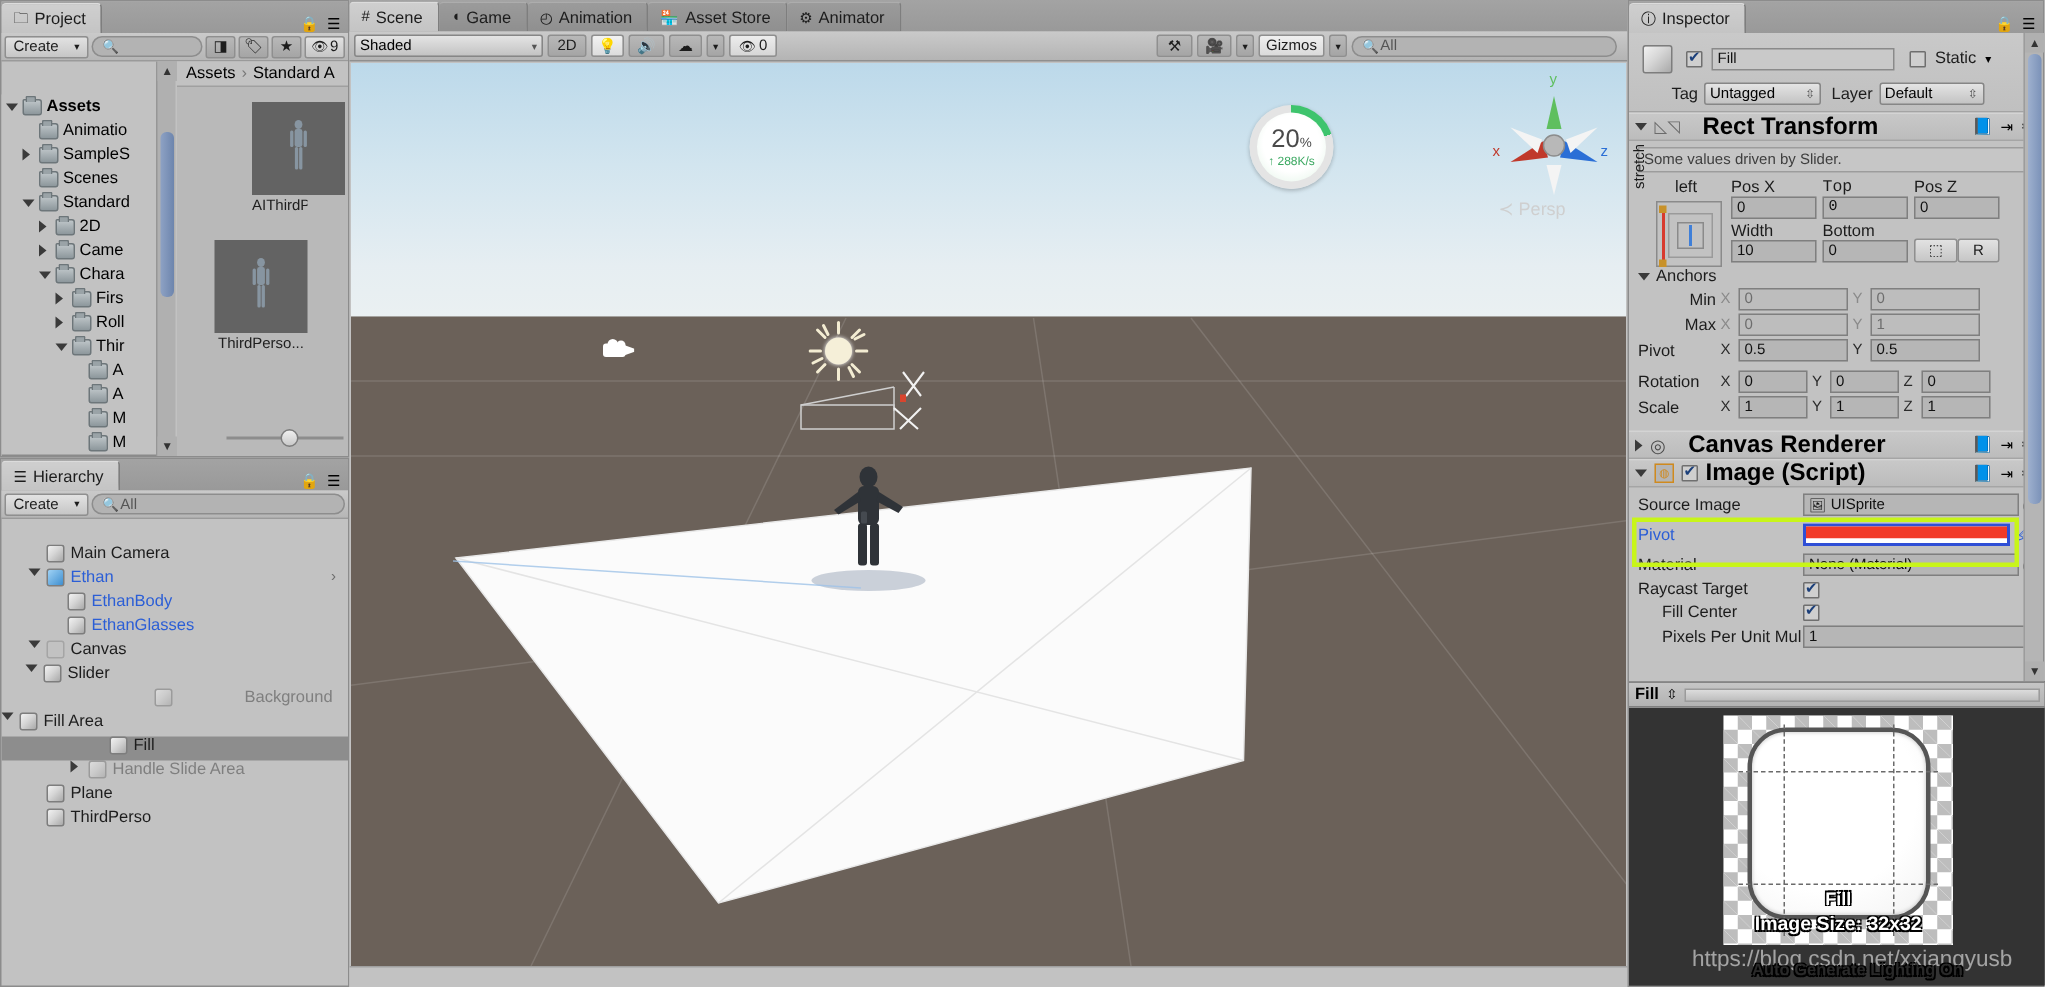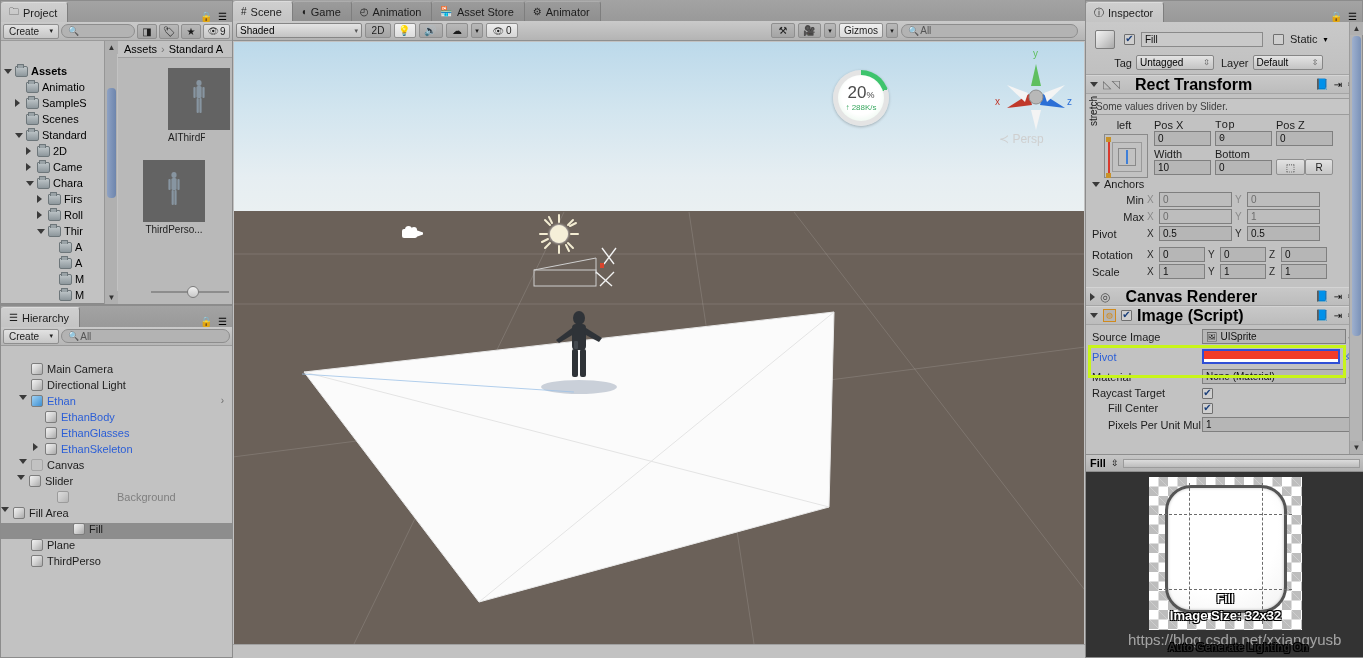--- a/index.html
+++ b/index.html
@@ -347,70 +347,65 @@
       <span style="font-size:11px;">◁</span>
       <span>Scene4*</span>
       <span class="lockrow" style="font-size:10px;">☰</span>
     </div>
     <div id="hier-list">
         <div class="h-row" style="padding-left: 18px;">
           <span style="width: 8px; flex: 0 0 auto; display: inline-block;"></span>
           <span class="cube"></span>
           <span class="nm">Main Camera</span>
         </div>
-        <div class="h-row" style="padding-left: 18px;">
-          <span style="width: 8px; flex: 0 0 auto; display: inline-block;"></span>
-          <span class="cube"></span>
-          <span class="nm">Directional Light</span>
-        </div>
         <div class="h-row prefab" style="padding-left: 18px;">
           <span class="foldout open" style="width: 8px; flex: 0 0 auto; display: inline-block;"></span>
           <span class="cube" style="background: linear-gradient(135deg, rgb(159, 210, 245), rgb(63, 143, 208));"></span>
           <span class="nm">Ethan</span>
           <span style="margin-left: auto; padding-right: 8px; color: rgb(109, 109, 109); font-size: 10px;">›</span>
         </div>
         <div class="h-row prefab" style="padding-left: 32px;">
           <span style="width: 8px; flex: 0 0 auto; display: inline-block;"></span>
           <span class="cube"></span>
           <span class="nm">EthanBody</span>
         </div>
         <div class="h-row prefab" style="padding-left: 32px;">
           <span style="width: 8px; flex: 0 0 auto; display: inline-block;"></span>
           <span class="cube"></span>
           <span class="nm">EthanGlasses</span>
         </div>
-        <div class="h-row prefab" style="padding-left: 32px;">
-          <span class="foldout" style="width: 8px; flex: 0 0 auto; display: inline-block;"></span>
-          <span class="cube"></span>
-          <span class="nm">EthanSkeleton</span>
-        </div>
         <div class="h-row" style="padding-left: 18px;">
           <span class="foldout open" style="width: 8px; flex: 0 0 auto; display: inline-block;"></span>
           <span class="cube" style="background: rgb(194, 194, 194); border: 1px solid rgb(165, 165, 165);"></span>
           <span class="nm">Canvas</span>
         </div>
         <div class="h-row" style="padding-left: 16px;">
           <span class="foldout open" style="width: 8px; flex: 0 0 auto; display: inline-block;"></span>
           <span class="cube"></span>
           <span class="nm">Slider</span>
         </div>
-        <div class="h-row off" style=" gap: 48px;">
+        <div class="h-row off" style="padding-left: 46px; gap: 48px;">
           <span style="width: 8px; flex: 0 0 auto; display: inline-block;"></span>
           <span class="cube"></span>
           <span class="nm">Background</span>
         </div>
         <div class="h-row" style="">
           <span class="foldout open" style="width: 8px; flex: 0 0 auto; display: inline-block;"></span>
           <span class="cube"></span>
           <span class="nm">Fill Area</span>
         </div>
         <div class="h-row sel" style="padding-left: 60px;">
           <span style="width: 8px; flex: 0 0 auto; display: inline-block;"></span>
           <span class="cube"></span>
           <span class="nm">Fill</span>
+        </div>
+        <div class="h-row off" style="padding-left: 46px;">
+          <span class="foldout" style="width: 8px; flex: 0 0 auto; display: inline-block;"></span>
+          <span class="cube"></span>
+          <span class="nm">Handle Slide Area</span>
         </div>
         <div class="h-row" style="padding-left: 18px;">
           <span style="width: 8px; flex: 0 0 auto; display: inline-block;"></span>
           <span class="cube"></span>
           <span class="nm">Plane</span>
         </div>
         <div class="h-row" style="padding-left: 18px;">
           <span style="width: 8px; flex: 0 0 auto; display: inline-block;"></span>
           <span class="cube"></span>
           <span class="nm">ThirdPerso</span>

